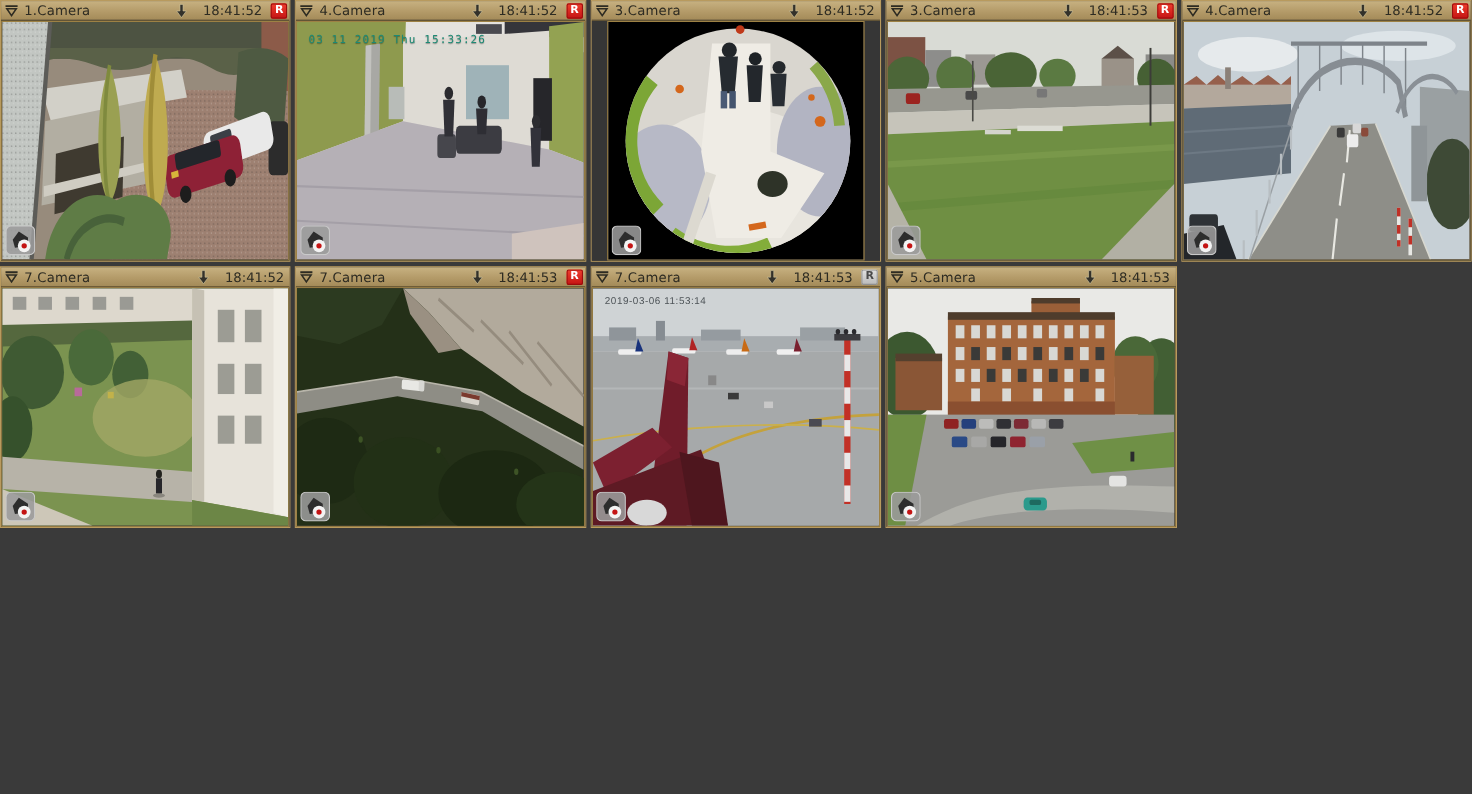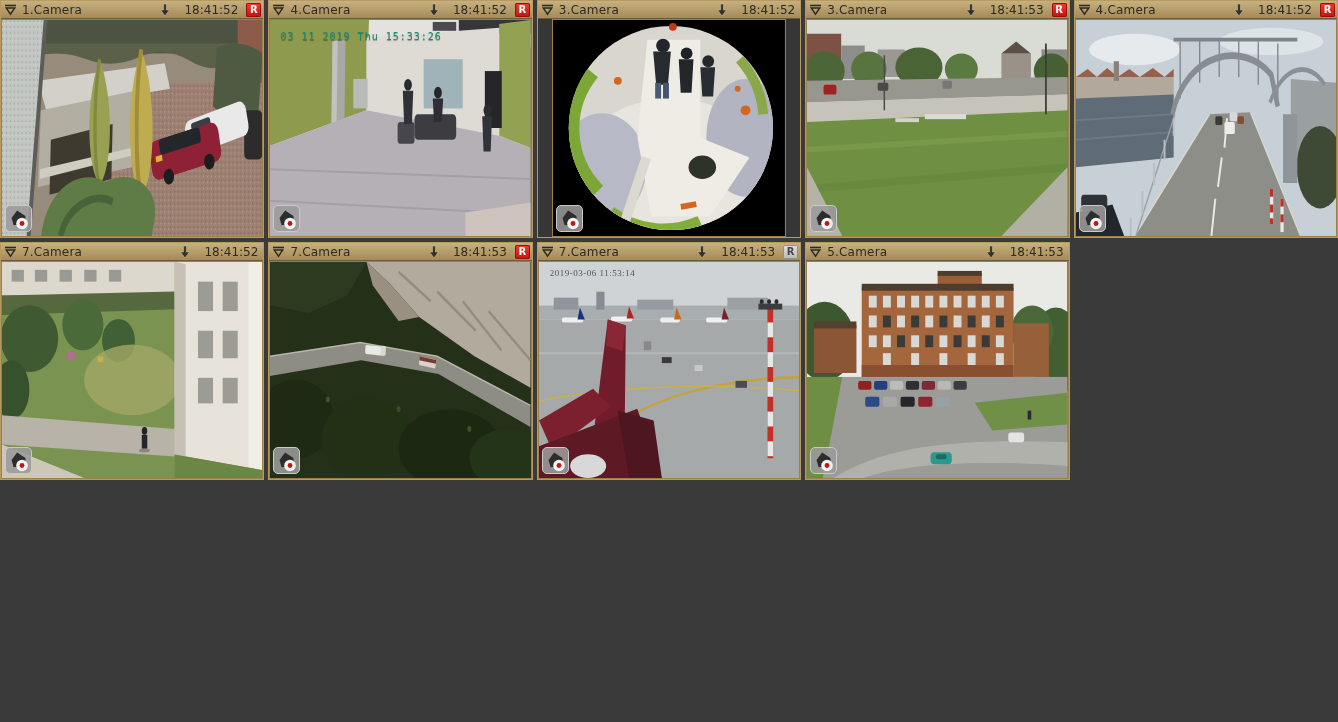--- a/index.html
+++ b/index.html
@@ -16,21 +16,21 @@
          font-size:10px;font-weight:bold;color:#fff;background:linear-gradient(#f0402e,#c31313);box-shadow:inset 0 0 0 1px #9c0c0c}
   .badge.off{color:#4a4a4a;background:linear-gradient(#e2e2e2,#b9b9b9);box-shadow:inset 0 0 0 1px #8f8f8f}
   .video{flex:1;position:relative;display:flex;align-items:center;justify-content:center;min-height:0;background:#363636;overflow:hidden}
   .vbox{height:100%;max-width:100%;box-sizing:border-box;border:1px solid #9d8144;position:relative;overflow:hidden}
   .vbox.full{width:100%}
   .vbox svg{display:block;width:100%;height:100%}
   .homebtn{position:absolute;left:3px;bottom:4px;width:27px;height:27px;z-index:3;cursor:pointer}
   .homebtn svg{display:block;width:100%;height:100%}
   .osd-green{position:absolute;top:11px;left:10px;z-index:2;font-family:"DejaVu Sans Mono",monospace;font-size:10px;
              color:#1d8a74;letter-spacing:1px;text-shadow:0 1px 1px rgba(0,0,0,.35)}
-  .osd-gray{position:absolute;top:6px;left:8px;z-index:2;font-family:Liberation Serif, serif;font-size:9px;
+  .osd-gray{position:absolute;top:6px;left:8px;z-index:2;font-family:Liberation Sans, sans-serif;font-size:9px;
             color:#4e5458;background:rgba(206,211,213,.72);padding:0 3px;letter-spacing:.5px}
   .ticon{flex:0 0 auto;display:block}
 </style>
 </head>
 <body>
 
 <div class="grid">
 
   <div class="cell">
     <div class="tbar">

